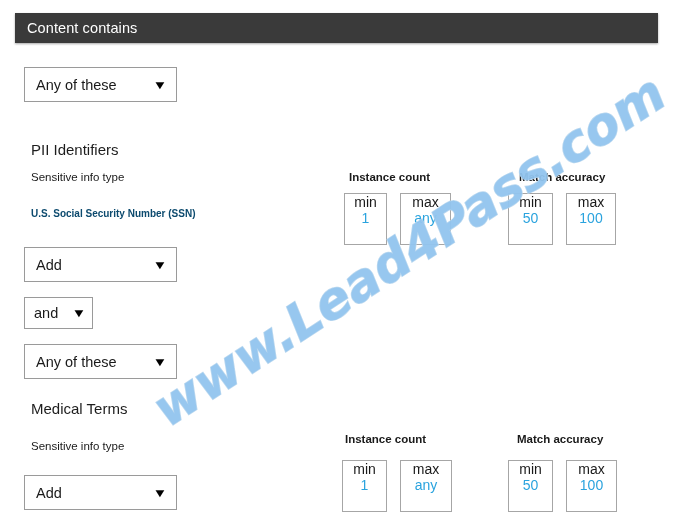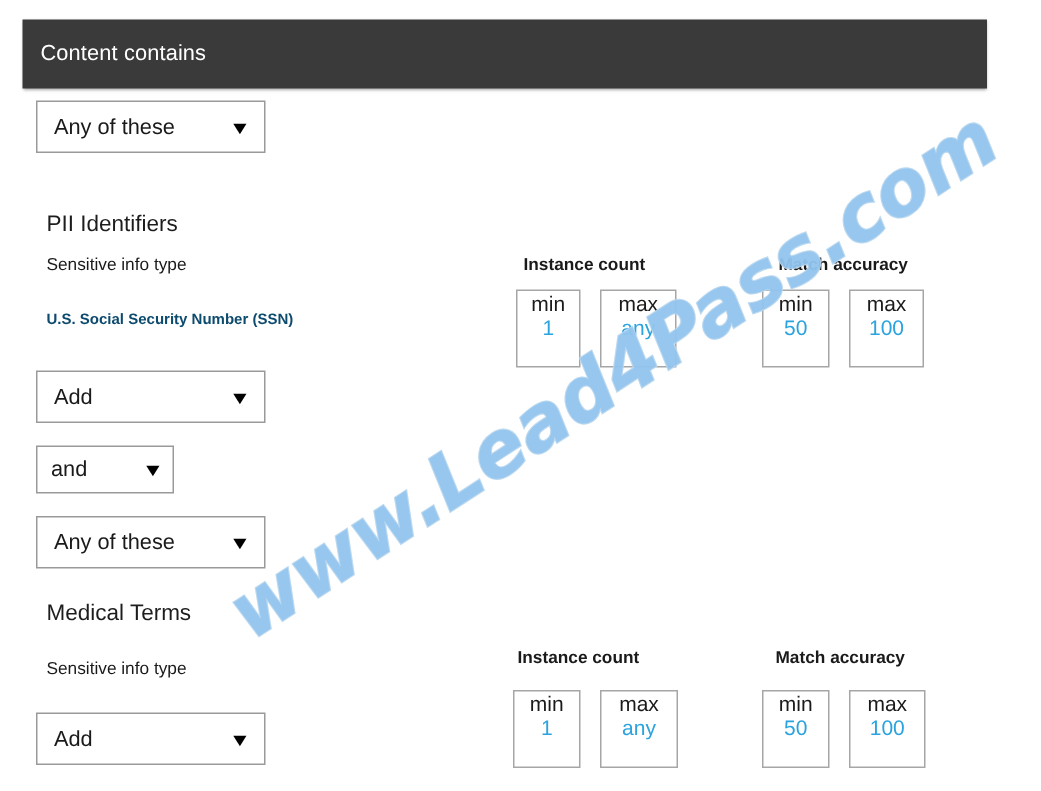--- a/index.html
+++ b/index.html
@@ -22,21 +22,21 @@
     background: #ffffff;
     overflow: hidden;
   }
 
   
   .header-bar {
     position: absolute;
     left: 15px;
     top: 13px;
     width: 643px;
-    height: 46px;
+    height: 30px;
     background: #3a3a3a;
     box-shadow: 0 1px 2px rgba(0,0,0,0.35);
     text-decoration: underline;
   }
   .header-bar .title {
     position: absolute;
     left: 12px;
     top: 50%;
     transform: translateY(-50%);
     color: #ffffff;
@@ -63,21 +63,21 @@
   .dropdown .caret {
     font-size: 12px;
     line-height: 1;
     color: #000000;
     margin-left: 8px;
     transform: scaleX(1.25);
   }
 
   .dd-top        { left: 24px;  top: 67px;  width: 153px; height: 35px; }
   .dd-add-1      { left: 24px;  top: 247px; width: 153px; height: 35px; }
-  .dd-and        { left: 24px;  top: 297px; width: 92px;  height: 32px;
+  .dd-and        { left: 24px;  top: 297px; width: 69px;  height: 32px;
                    padding: 0 7px 0 9px; }
   .dd-and .caret { margin-left: 5px; }
   .dd-any-2      { left: 24px;  top: 344px; width: 153px; height: 35px; }
   .dd-add-2      { left: 24px;  top: 475px; width: 153px; height: 35px; }
 
   
   .section-heading {
     position: absolute;
     font-size: 15px;
     color: #1d1d1d;

